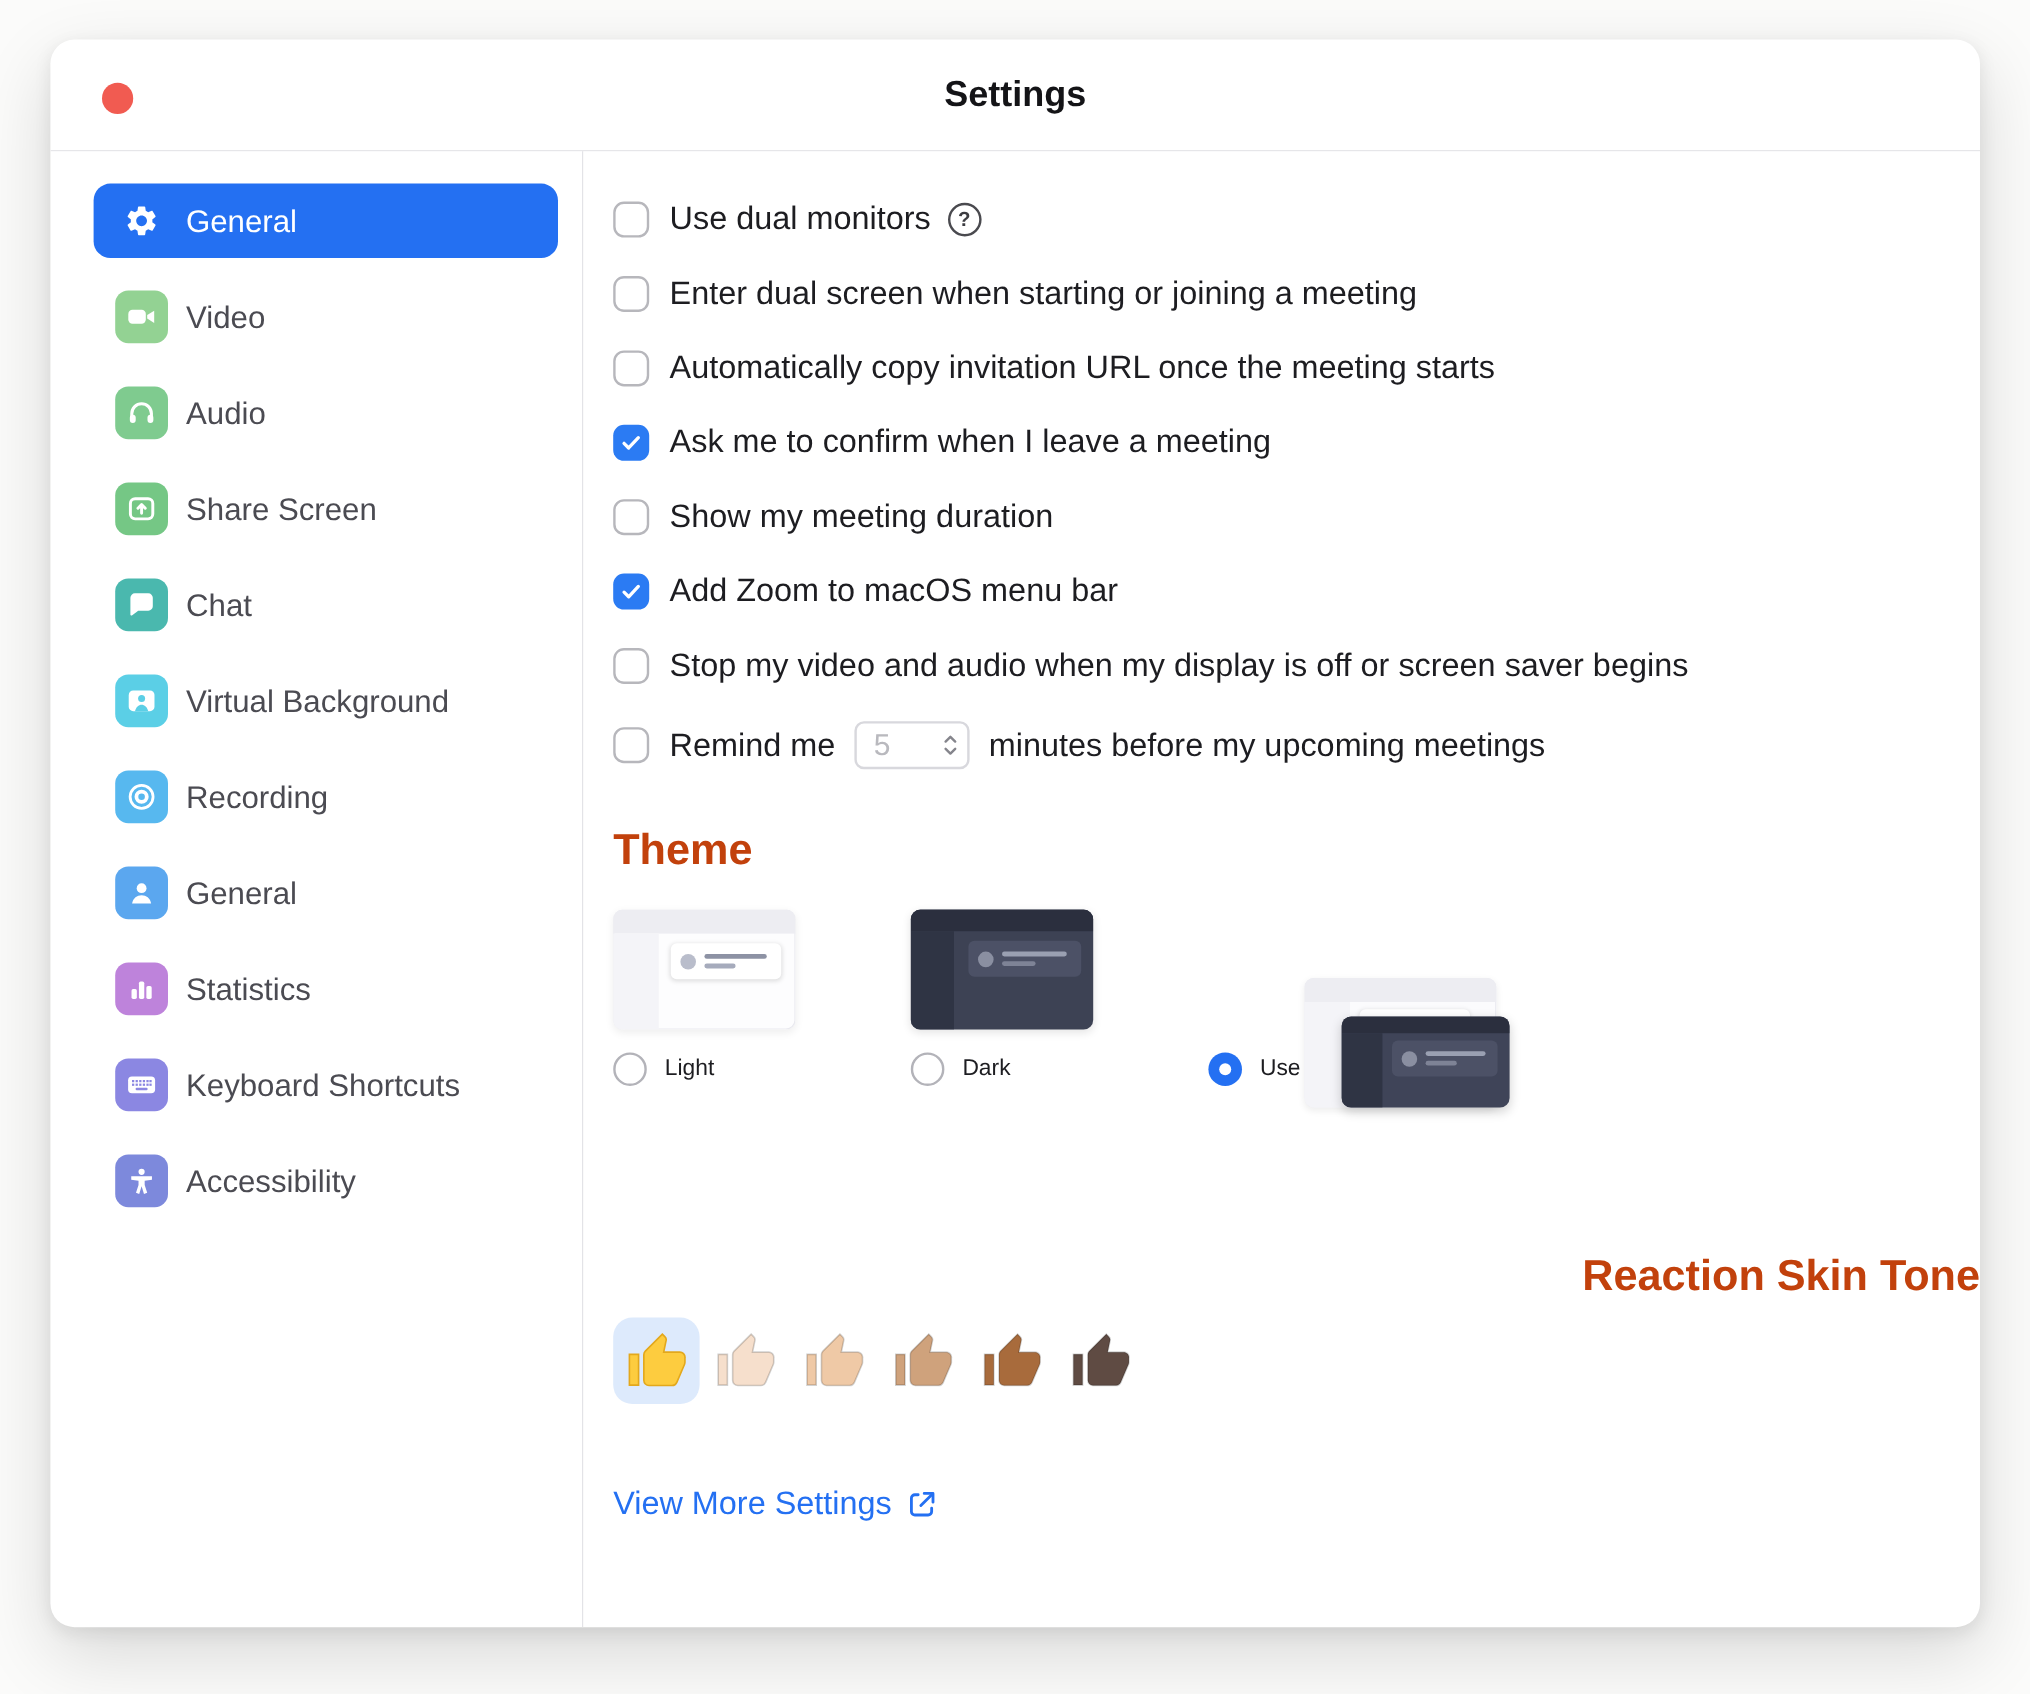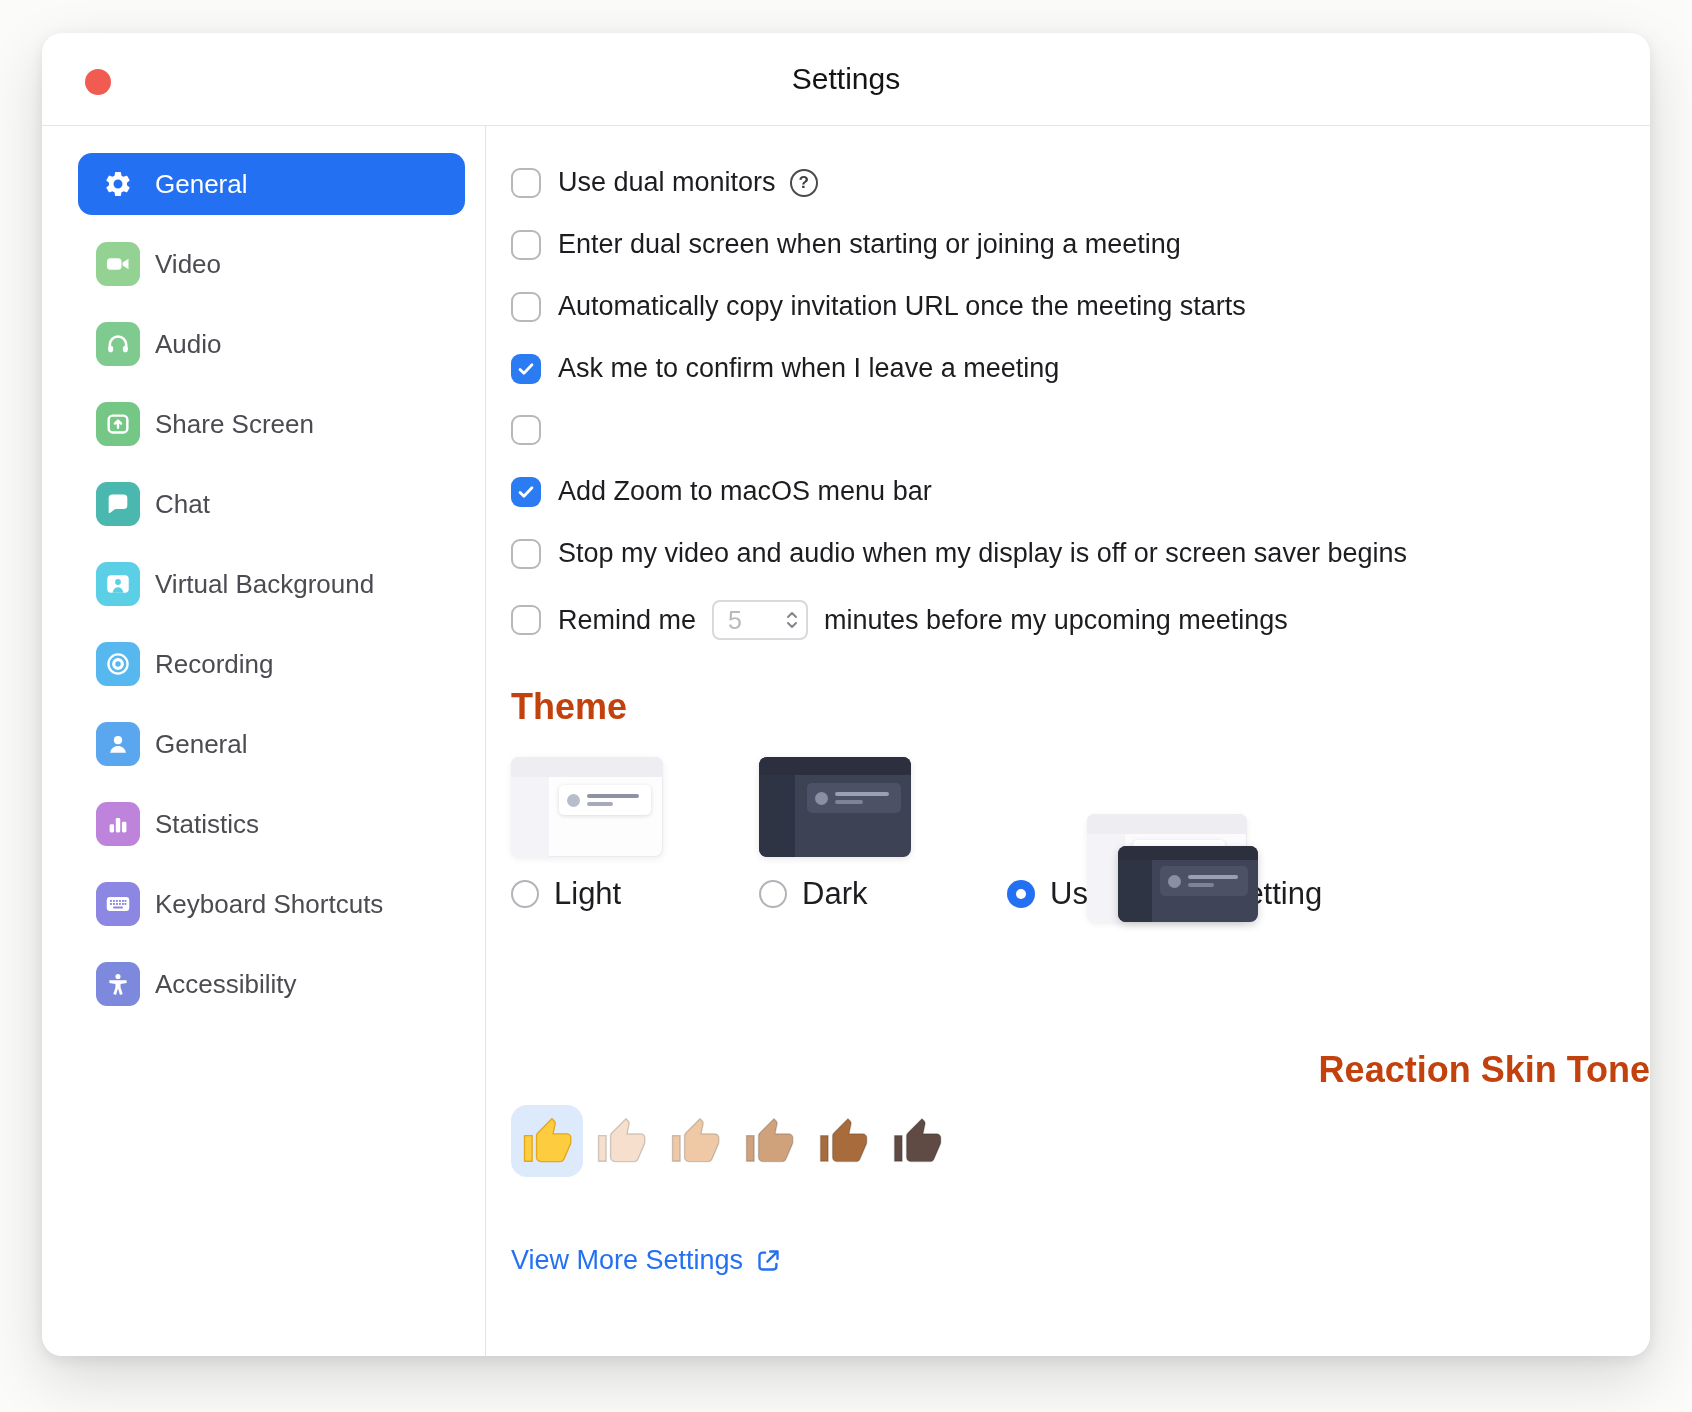--- a/index.html
+++ b/index.html
@@ -1,21 +1,21 @@
 <!DOCTYPE html>
 <html><head>
 <meta charset="utf-8">
 <style>
   html,body{margin:0;padding:0;width:1692px;height:1412px;overflow:hidden;
     background:#fbfbfa;font-family:"Liberation Sans","DejaVu Sans",sans-serif;}
   .window{position:absolute;left:42px;top:33px;width:1608px;height:1323px;background:#fff;
     border-radius:20px;box-shadow:0 22px 60px rgba(0,0,0,.14),0 4px 14px rgba(0,0,0,.08);overflow:hidden;}
   .titlebar{position:relative;height:92px;border-bottom:1px solid #e6e6e9;}
   .traffic-close{position:absolute;left:43px;top:36px;width:26px;height:26px;border-radius:50%;background:#f15b51;cursor:pointer;}
-  .title{height:92px;line-height:92px;text-align:center;font-size:30px;font-weight:400;color:#141417;}
+  .title{height:92px;line-height:92px;text-align:center;font-size:30px;font-weight:700;color:#141417;}
   .content{display:flex;height:1230px;}
   .sidebar{width:444px;border-right:1px solid #e3e3e7;padding:27px 20px 0 36px;box-sizing:border-box;flex:none;}
   .side-item{display:flex;align-items:center;height:62px;margin-bottom:18px;border-radius:14px;
     padding-left:18px;cursor:pointer;}
   .side-item .tile{width:44px;height:44px;border-radius:11px;display:flex;align-items:center;justify-content:center;flex:none;}
   .side-item .lbl{margin-left:15px;font-size:26px;color:#4b4b52;}
   .side-item.selected .lbl{color:#fff;font-weight:500;text-align:center;}
   .main{flex:1;padding:41px 0 0 25px;box-sizing:border-box;}
   .opt-row{display:flex;align-items:center;margin-bottom:31px;min-height:30px;}
   .cbx{width:30px;height:30px;border-radius:9px;border:2px solid #b7b7bc;background:#fff;box-sizing:border-box;
@@ -50,21 +50,21 @@
   .dk-bar{position:absolute;top:0;left:0;right:0;height:18px;background:#2b2f3e;}
   .dk-col{position:absolute;top:18px;left:0;width:36px;bottom:0;background:#2f3444;}
   .sys-card{position:absolute;border-radius:8px;overflow:hidden;cursor:pointer;}
   .sys-light{left:80px;top:57px;width:160px;height:108px;background:#fbfbfd;box-shadow:inset 0 0 0 1px #e9e9ef,0 2px 6px rgba(0,0,0,.07);}
   .sys-dark{left:111px;top:89px;width:140px;height:76px;background:#3f4458;box-shadow:0 3px 9px rgba(0,0,0,.18);z-index:2;}
   .radio-row{margin-top:19px;display:flex;align-items:center;}
   .radio{width:28px;height:28px;border-radius:50%;border:2px solid #b3b3b9;background:#fff;box-sizing:border-box;
     flex:none;cursor:pointer;position:relative;}
   .radio.selected{border:none;}
   .radio.selected::after{content:"";position:absolute;left:9px;top:9px;width:10px;height:10px;border-radius:50%;background:#fff;}
-  .radio-lbl{margin-left:15px;font-size:31px;color:#1d1d21;}
+  .radio-lbl{margin-left:15px;font-size:19px;color:#1d1d21;}
   .skin-h{margin-top:137px;text-align:right;}
   .skin-row{display:flex;margin-top:14px;}
   .tone-tile{width:72px;height:72px;border-radius:16px;margin-right:2px;display:flex;align-items:center;justify-content:center;cursor:pointer;}
   .link-row{margin-top:68px;display:flex;align-items:center;cursor:pointer;text-align:right;}
   .link-lbl{font-size:27px;color:#2470f2;font-weight:500;}
   .link-icn{margin-left:12px;display:flex;}
 </style>
 </head>
 <body>
 
@@ -208,20 +208,21 @@
           <div class="opt-row">
             <span class="cbx checked" style="background: rgb(43, 123, 243);">
               <svg width="22" height="22" viewBox="0 0 24 24">
                 <path d="M5.5 12.5l4.2 4.2 8.8-9.4" fill="none" stroke="#fff" stroke-width="3" stroke-linecap="round" stroke-linejoin="round"></path>
               </svg>
             </span>
             <span class="opt-lbl">Ask me to confirm when I leave a meeting</span>
           </div>
           <div class="opt-row">
             <span class="cbx"></span>
+            <span class="opt-lbl">Show my meeting duration</span>
           </div>
           <div class="opt-row">
             <span class="cbx checked" style="background: rgb(43, 123, 243);">
               <svg width="22" height="22" viewBox="0 0 24 24">
                 <path d="M5.5 12.5l4.2 4.2 8.8-9.4" fill="none" stroke="#fff" stroke-width="3" stroke-linecap="round" stroke-linejoin="round"></path>
               </svg>
             </span>
             <span class="opt-lbl">Add Zoom to macOS menu bar</span>
           </div>
           <div class="opt-row">

